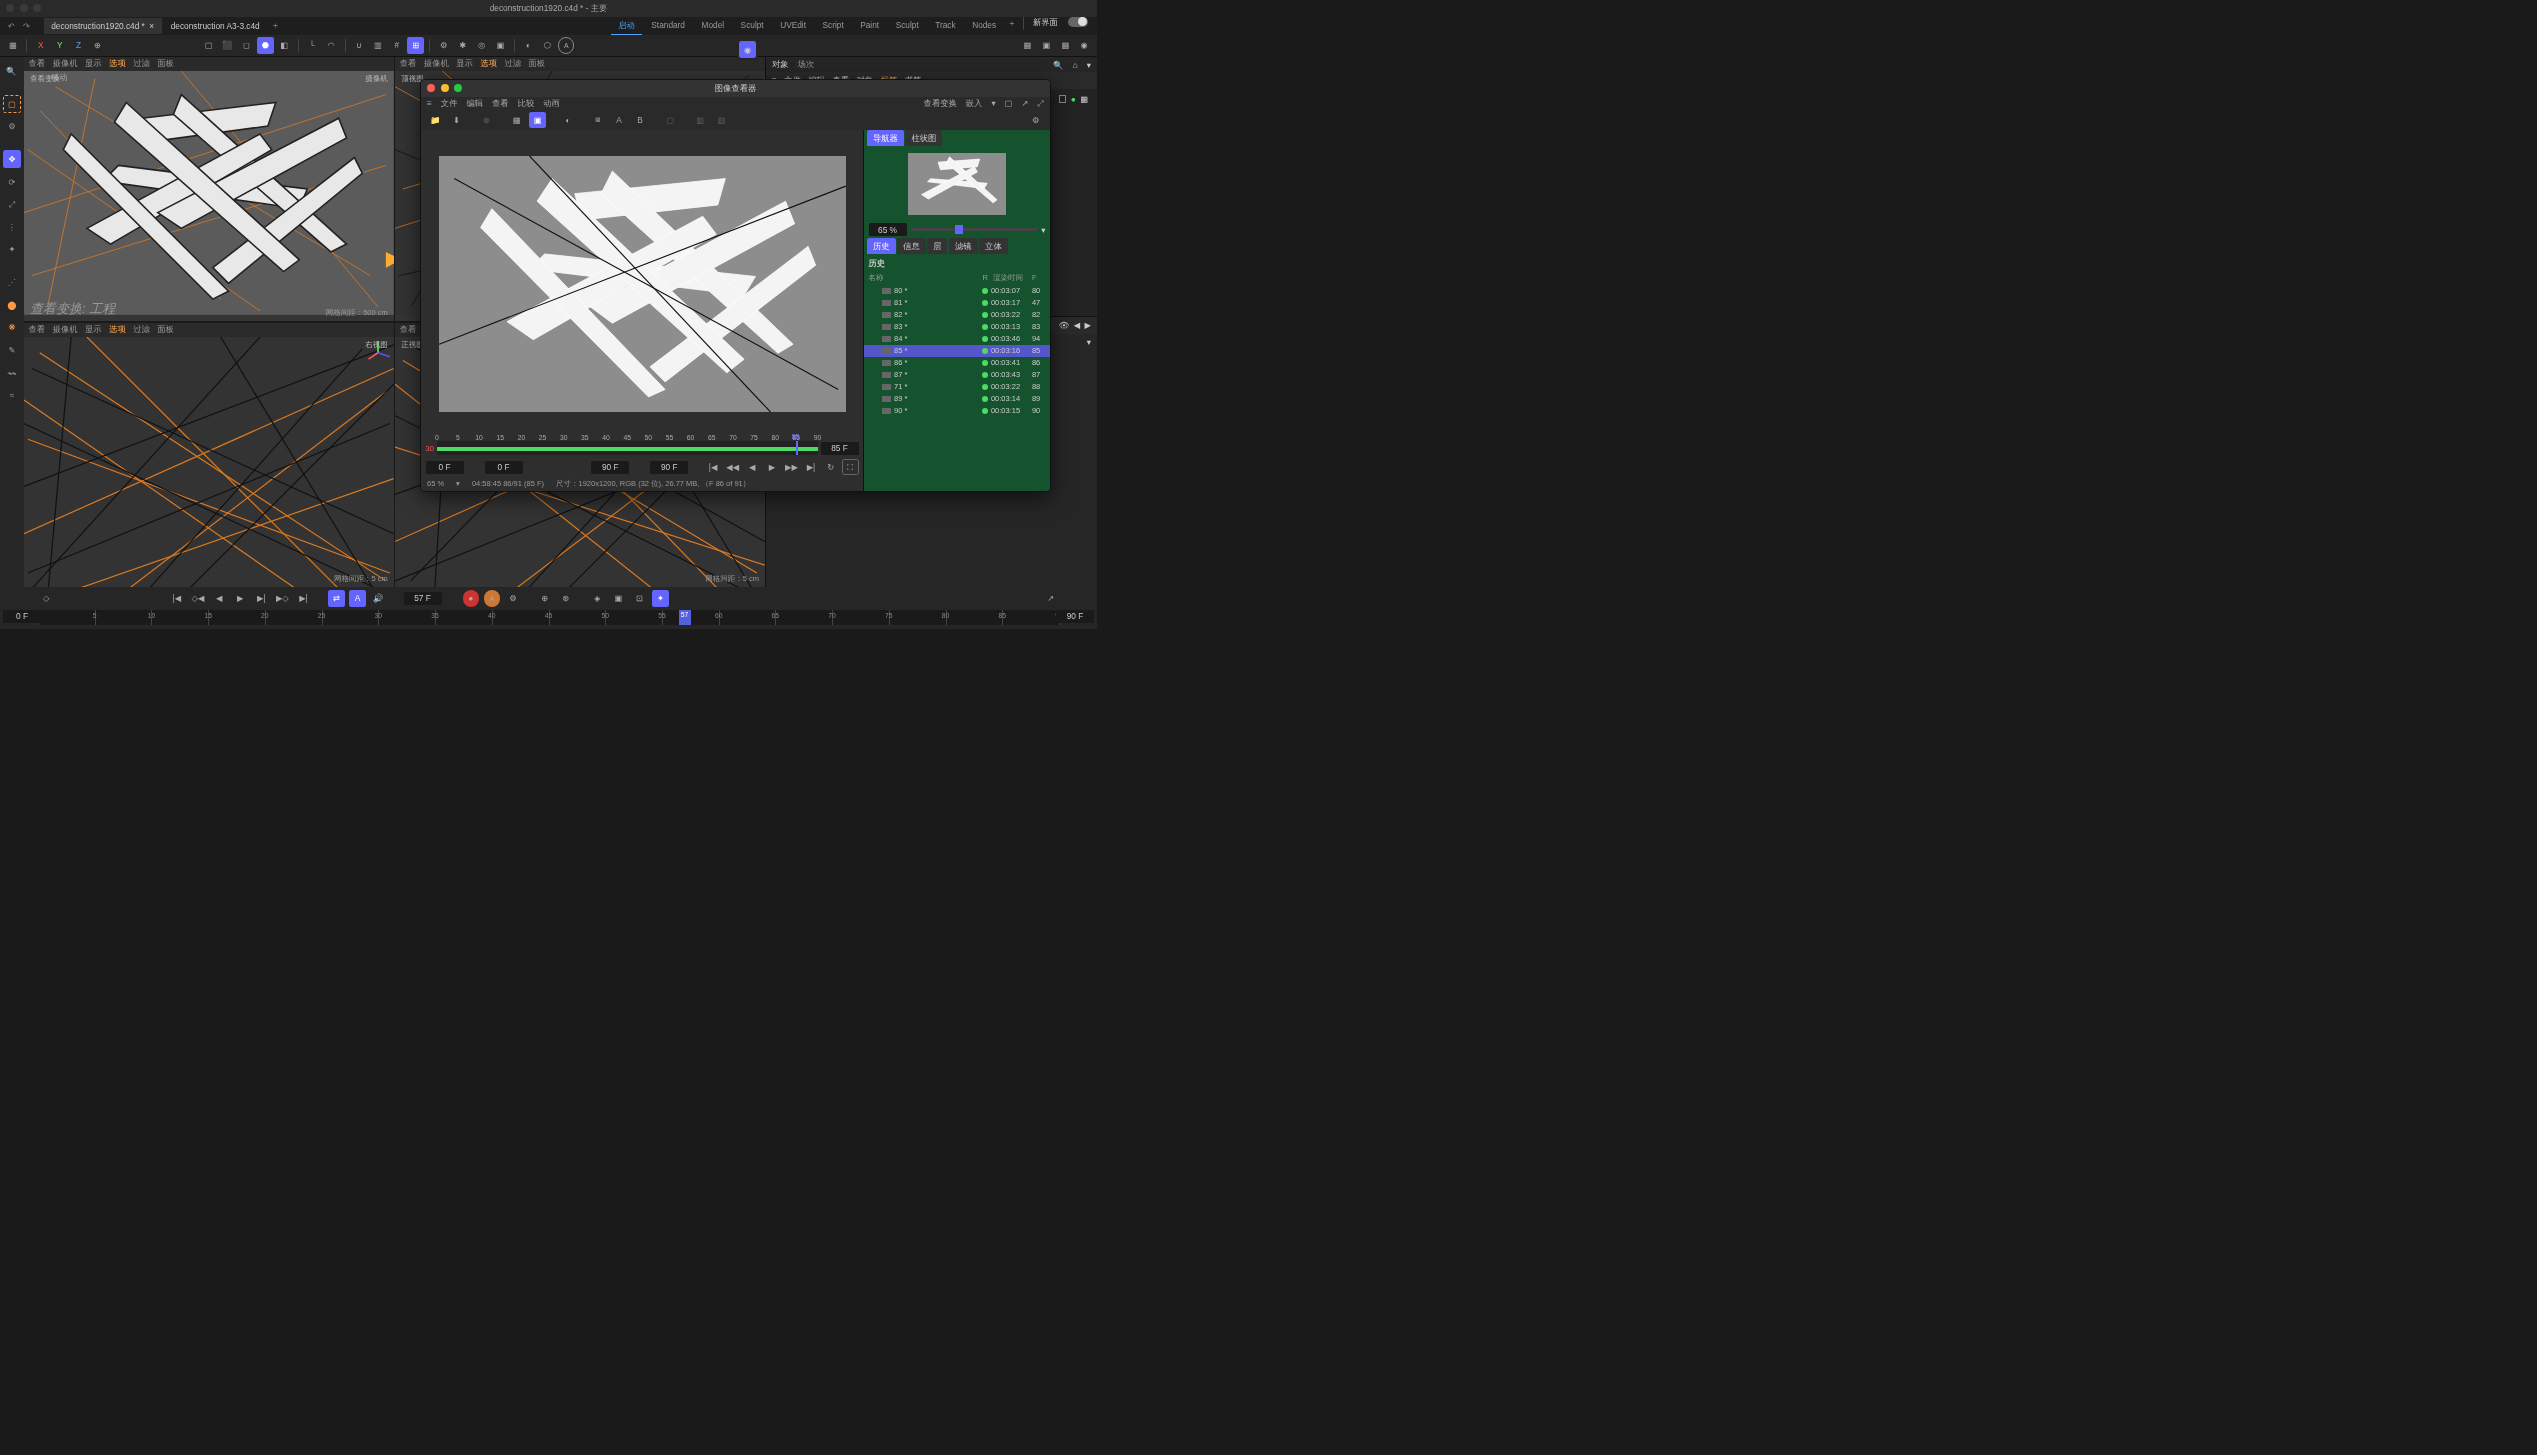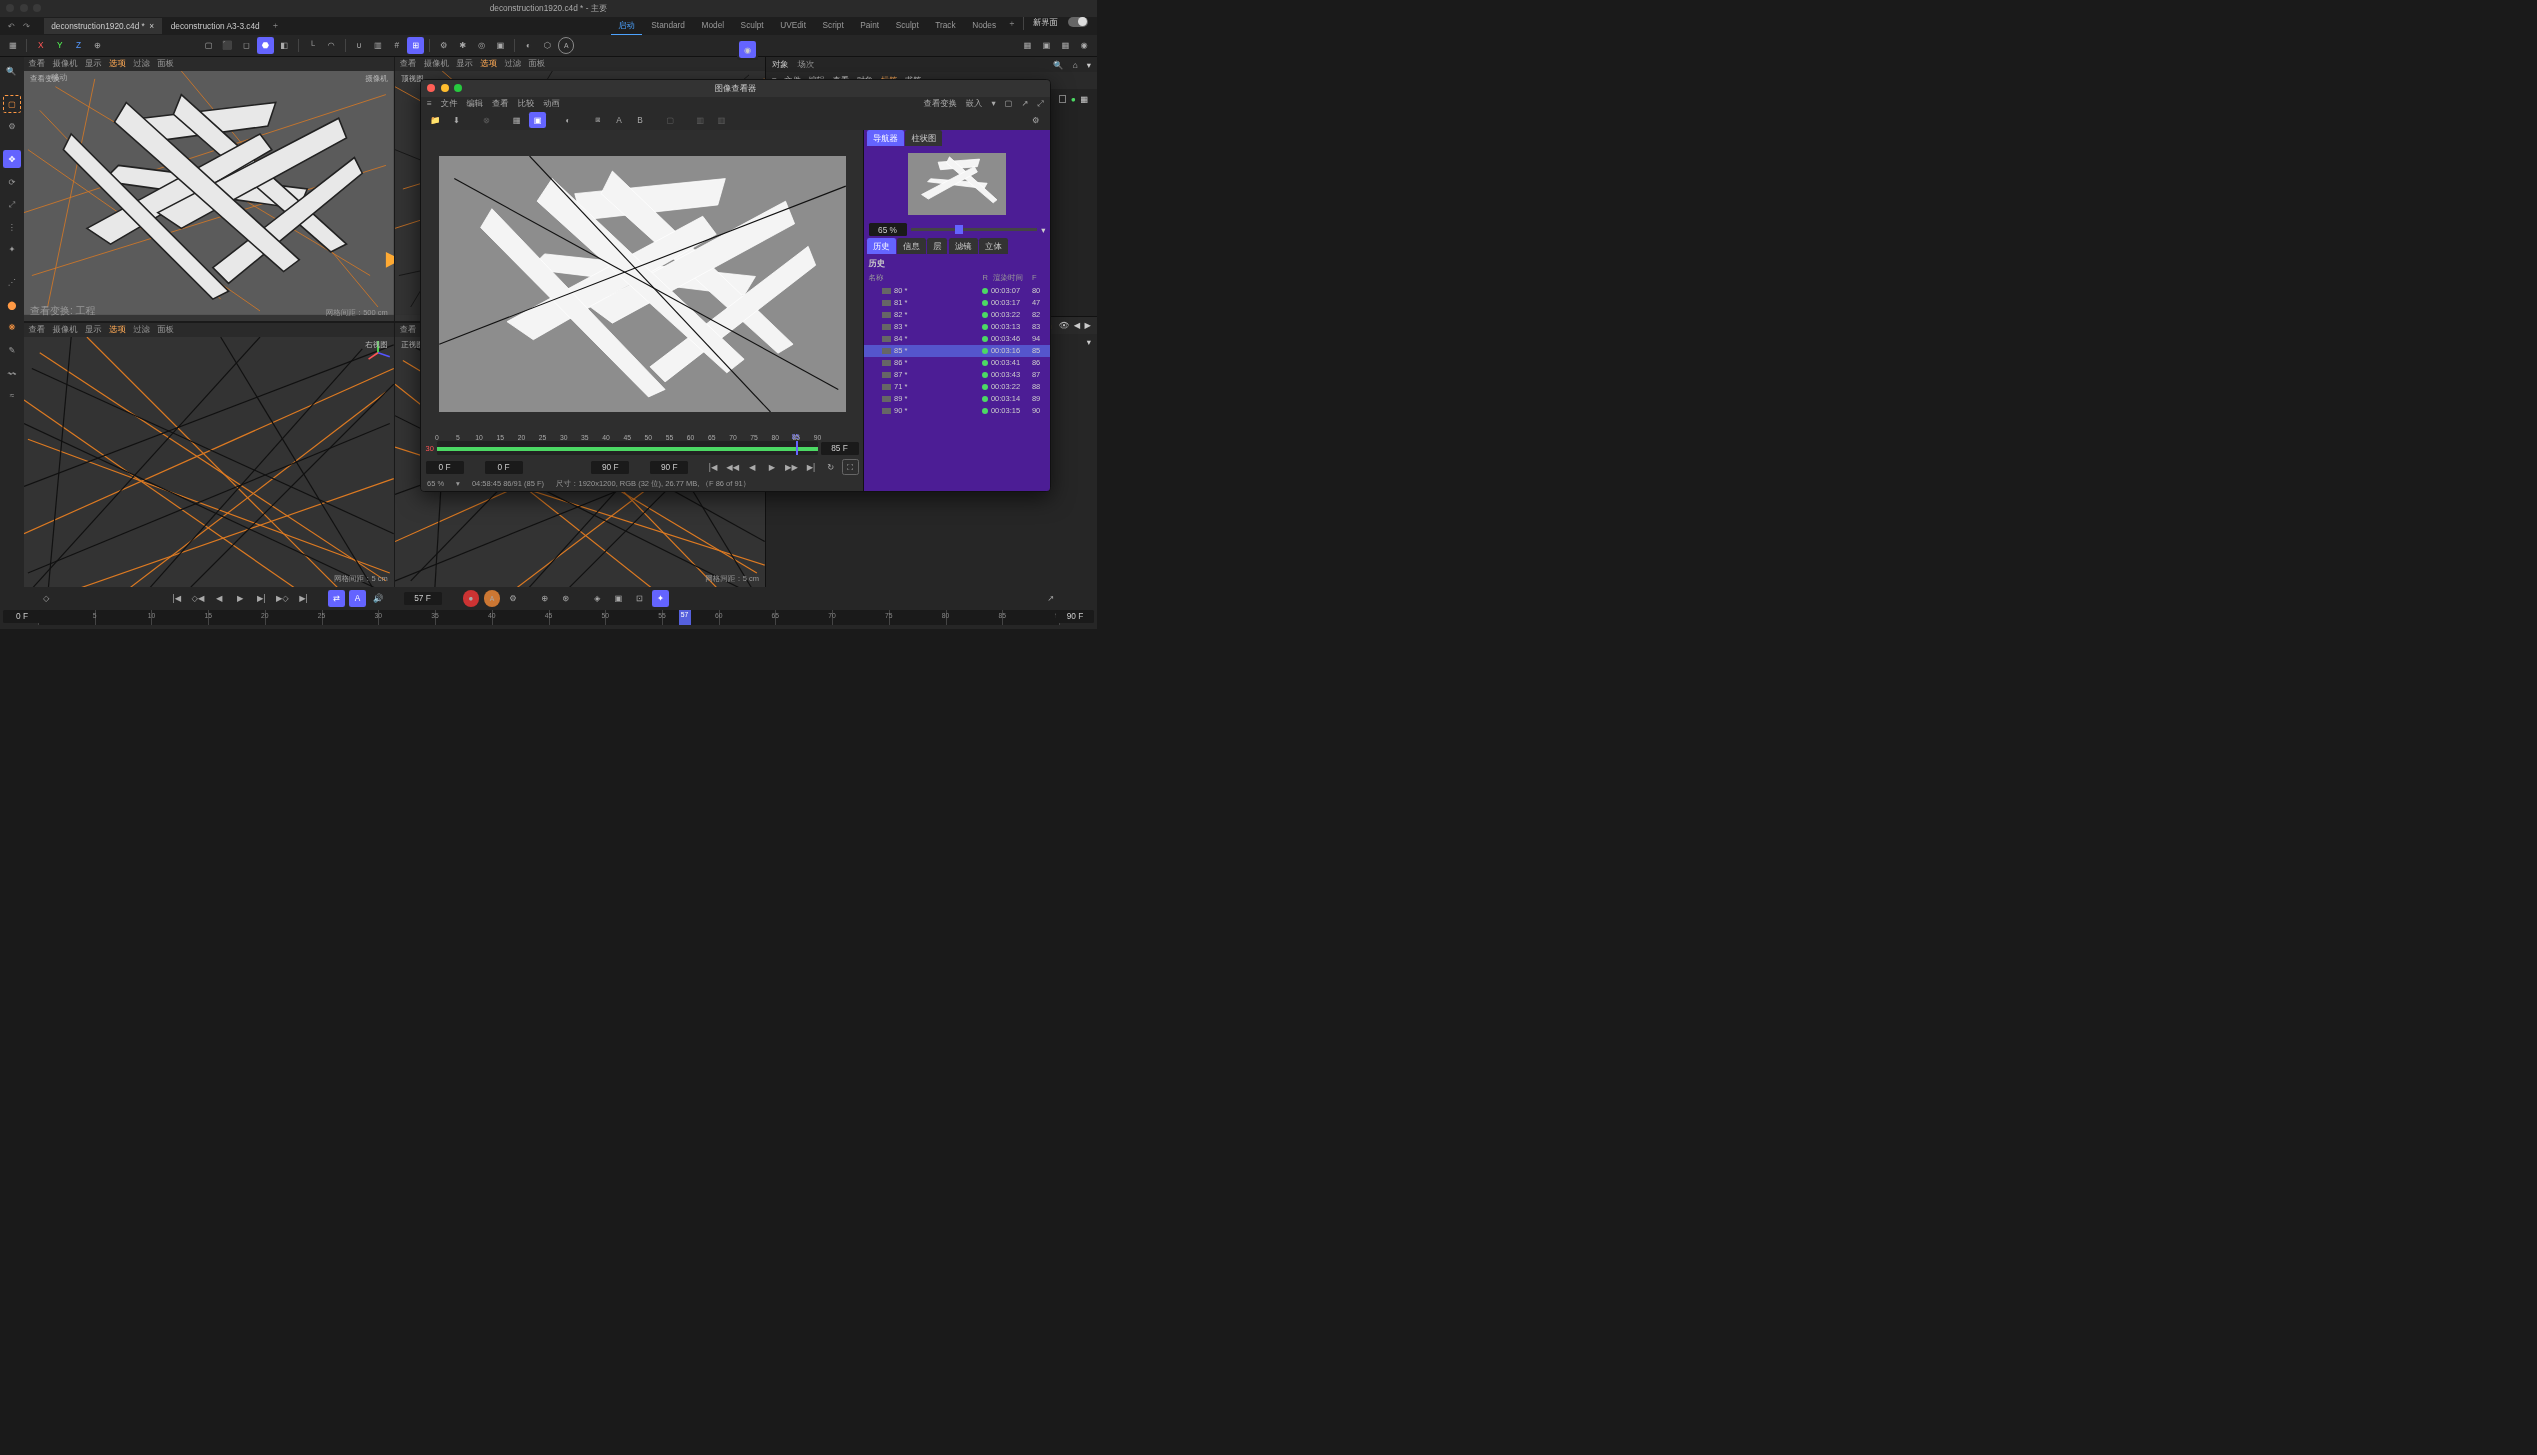--- a/index.html
+++ b/index.html
@@ -24,40 +24,40 @@
   .lt { width:18px; height:18px; display:flex; align-items:center; justify-content:center; border-radius:2.3px; color:#999; }
   .lt.active { background:#6464ff; color:#fff; }
   .lt.orange { color:#ff9944; }
   .viewports { flex:1; background:#1a1a1a; display:grid; grid-template-columns:1fr 1fr; grid-template-rows:1fr 1fr; gap:1.5px; position:relative; }
   .vp { background:#353535; position:relative; overflow:hidden; }
   .vp-menu { height:13.6px; background:#2a2a2a; display:flex; align-items:center; padding:0 4.5px; gap:7.5px; font-size:8.3px; color:#999; }
   .vp-menu .active { color:#ffaa55; }
   .vp-label { position:absolute; top:16.6px; left:6px; color:#bbb; font-size:7.5px; z-index:2; }
   .vp-label-r { position:absolute; top:16.6px; right:6px; color:#bbb; font-size:7.5px; z-index:2; }
   .vp-grid { position:absolute; bottom:3px; right:6px; color:#999; font-size:7.5px; z-index:2; }
-  .vp-grid-l { position:absolute; bottom:3px; left:6px; color:#999; font-size:10px; z-index:2; }
+  .vp-grid-l { position:absolute; bottom:3px; left:6px; color:#999; font-size:13px; z-index:2;font-style:italic; }
   .vp-canvas { position:absolute; inset:13.6px 0 0 0; }
   .right-panel { width:332px; background:#232323; display:flex; flex-direction:column; border-left:0.8px solid #111; }
   .rp-tabs { height:15px; display:flex; align-items:center; padding:0 6px; gap:9px; background:#262626; font-size:8.3px; }
   .rp-tab { color:#999; } .rp-tab.active { color:#ccc; }
   .rp-sub { height:16.6px; display:flex; align-items:center; padding:0 6px; gap:7.5px; background:#2a2a2a; font-size:8.3px; }
   .rp-sub .orange { color:#ffaa55; }
   .obj-list { padding:3px 6px; font-size:8.3px; }
   .obj-item { display:flex; align-items:center; gap:4.5px; padding:1.5px 3px; }
   
   .pv { position:absolute; left:420px; top:79px; width:631px; height:413px; background:#2e2e2e; border:0.8px solid #111; border-radius:4.5px; box-shadow:0 6px 22.6px rgba(0,0,0,.6); display:flex; flex-direction:column; z-index:10; overflow:hidden; }
   .pv-title { height:16.6px; display:flex; align-items:center; justify-content:center; position:relative; background:#333; font-size:8.3px; color:#ccc; }
   .pv-traffic { position:absolute; left:6px; display:flex; gap:5.3px; }
   .pv-menu { height:13.6px; background:#2a2a2a; display:flex; align-items:center; padding:0 6px; gap:9px; font-size:8.3px; color:#aaa; }
   .pv-toolbar { height:19.6px; background:#2a2a2a; display:flex; align-items:center; padding:0 6px; gap:4.5px; }
   .pv-body { flex:1; display:flex; }
   .pv-image-area { flex:1; background:#2e2e2e; display:flex; flex-direction:column; }
   .pv-img { flex:1; display:flex; align-items:center; justify-content:center; padding:7.5px; }
   .pv-img-inner { width:407px; height:256px; background:#8d8d8d; position:relative; overflow:hidden; }
-  .pv-side { width:187px; background:#4c1d95; border-left:0.8px solid #111; display:flex; flex-direction:column; }
+  .pv-side { width:187px; background:#14532d; border-left:0.8px solid #111; display:flex; flex-direction:column; }
   .pv-side-tabs { height:16.6px; display:flex; align-items:center; gap:1.5px; padding:0 3px; }
   .pv-side-tab { padding:2.3px 6px; font-size:8.3px; border-radius:2.3px 2.3px 0 0; background:#333; }
   .pv-side-tab.active { background:#6464ff; color:#fff; }
   .pv-thumb { height:75px; display:flex; align-items:center; justify-content:center; }
   .pv-thumb-inner { width:98px; height:62px; background:#8d8d8d; }
   .pv-zoom { height:16.6px; display:flex; align-items:center; padding:0 4.5px; gap:4.5px; }
   .pv-hist-tabs { height:16.6px; display:flex; align-items:center; gap:1.5px; padding:0 3px; }
   .pv-hist { flex:1; overflow:auto; }
   .pv-hist-head { display:flex; padding:1.5px 4.5px; font-size:7.5px; color:#999; }
   .pv-hist-row { display:flex; align-items:center; padding:1.5px 4.5px; font-size:7.5px; gap:3px; }

